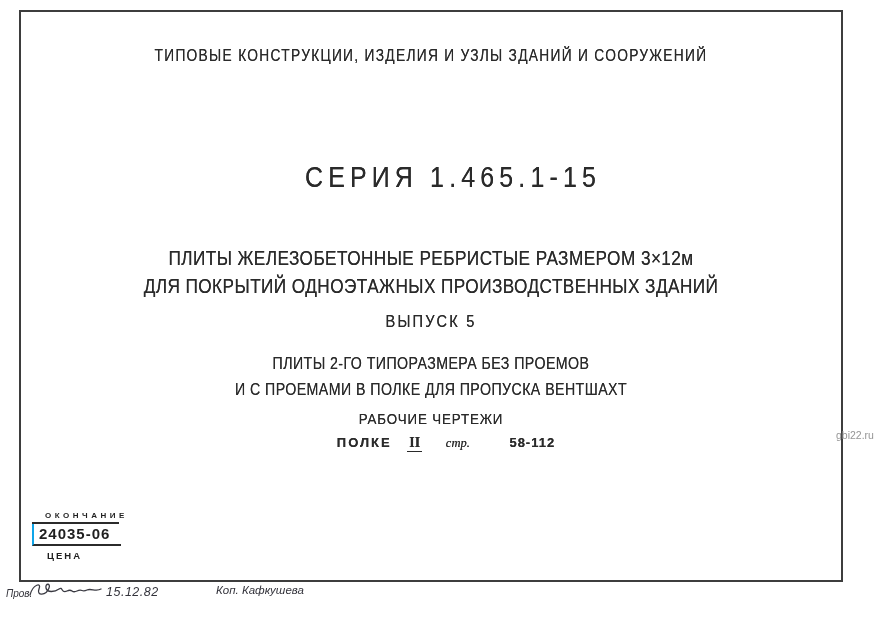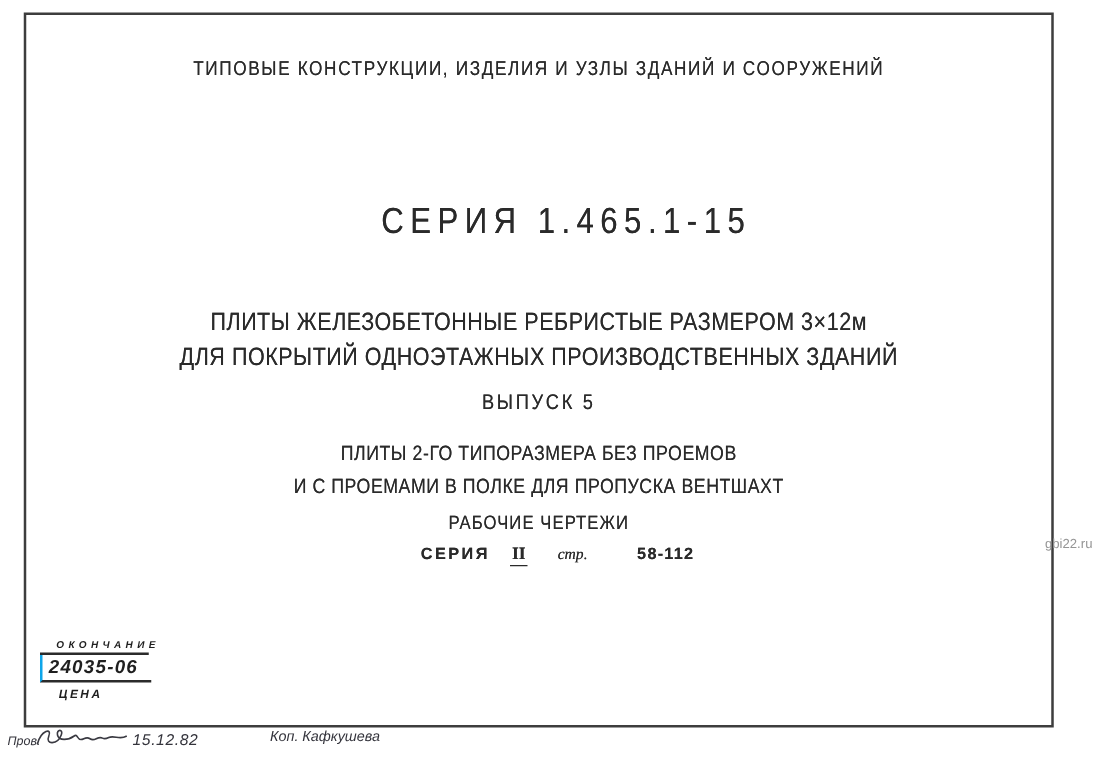--- a/index.html
+++ b/index.html
@@ -35,21 +35,21 @@
     font-family:Liberation Serif, serif;font-weight:bold;font-size:14px;
     border-bottom:1.5px solid #2a2a2a;
   }
   .l-book .bk-pages-label{
     font-family:"Liberation Serif", serif;font-style:italic;font-size:12.5px;
     margin-right:0;
   }
   .l-book .bk-pages{font-weight:bold;font-size:13px;letter-spacing:1px;padding-left:36px;}
 
   
-  .stamp{position:absolute;left:32px;top:511px;color:#1f1f1f;font-style:italic;}
+  .stamp{position:absolute;left:32px;top:511px;color:#1f1f1f;}
   .stamp .ending{
     font-size:8px;font-weight:bold;letter-spacing:3.5px;
     padding:0 2px 2px 13px;border-bottom:2px solid #2b2b2b;width:72px;
   }
   .stamp .code{
     font-size:15px;font-weight:bold;letter-spacing:1px;
     border-left:2px solid #0ea5e9;border-bottom:2px solid #2b2b2b;
     padding:1px 0 2px 5px;width:82px;
   }
   .stamp .price{
@@ -87,21 +87,21 @@
 
 <div class="tline cond l-issue">ВЫПУСК 5</div>
 
 <div class="tline cond l-scope1">ПЛИТЫ 2-ГО ТИПОРАЗМЕРА БЕЗ ПРОЕМОВ</div>
 
 <div class="tline cond l-scope2">И С ПРОЕМАМИ В ПОЛКЕ ДЛЯ ПРОПУСКА ВЕНТШАХТ</div>
 
 <div class="tline cond l-doctype">РАБОЧИЕ ЧЕРТЕЖИ</div>
 
 <div class="tline l-book">
-  <span class="bk-label">СЕРИЯ</span>
+  <span class="bk-label">ПОЛКЕ</span>
   <span class="bk-num">II</span>
   <span class="bk-pages-label">стр.</span>
   <span class="bk-pages">58-112</span>
 </div>
 
 <div class="stamp">
   <div class="ending">ОКОНЧАНИЕ</div>
   <div class="code">24035-06</div>
   <div class="price">ЦЕНА</div>
 </div>

